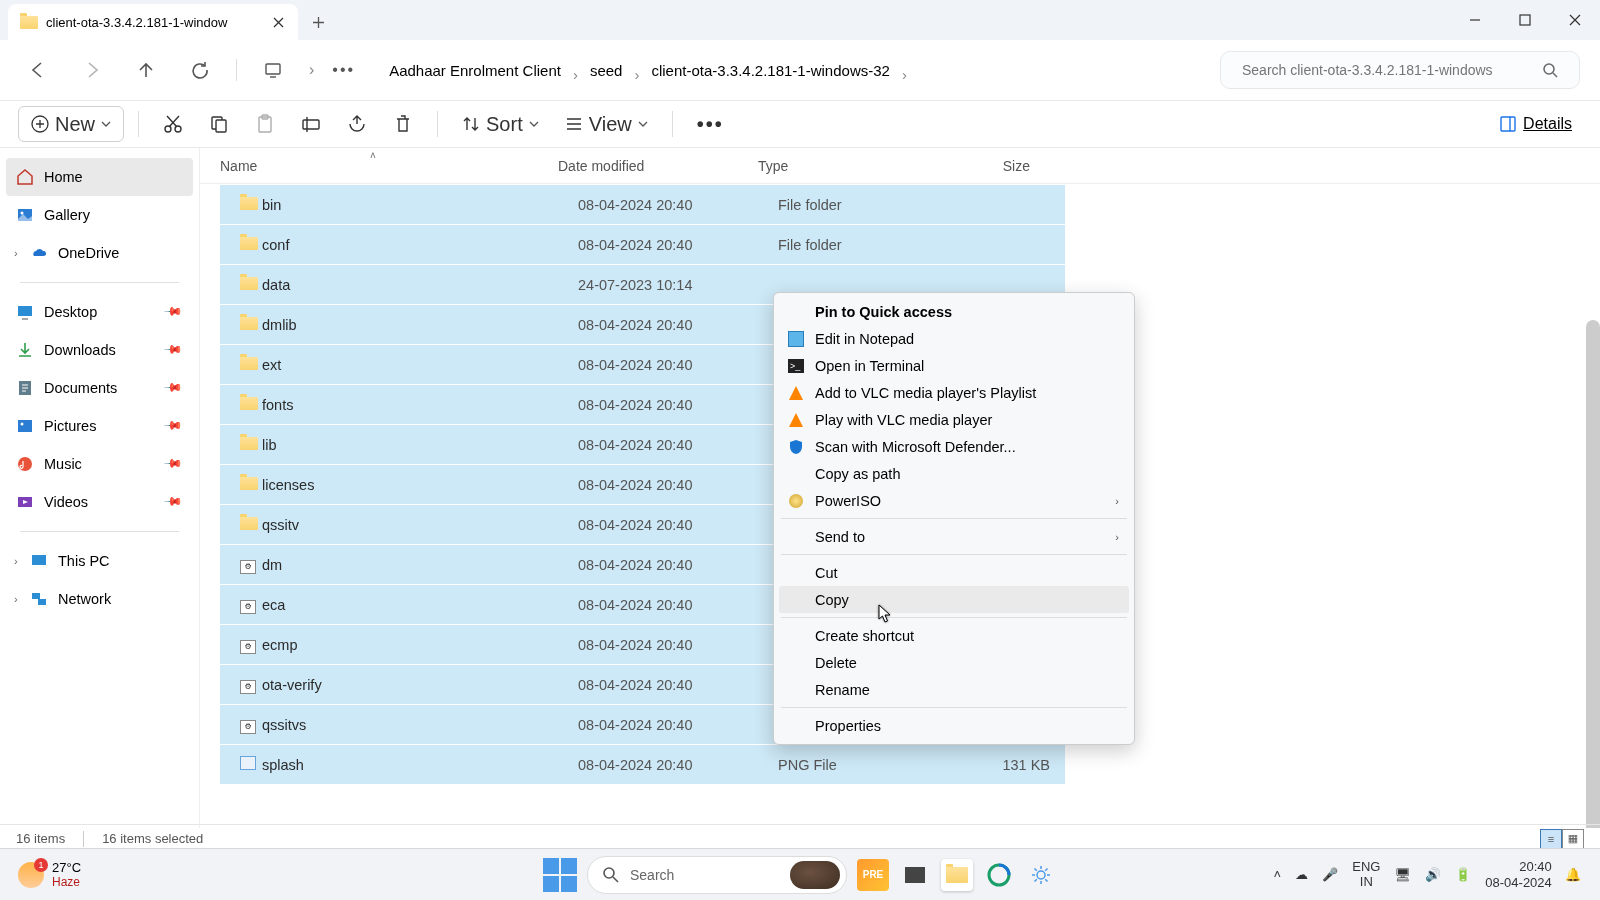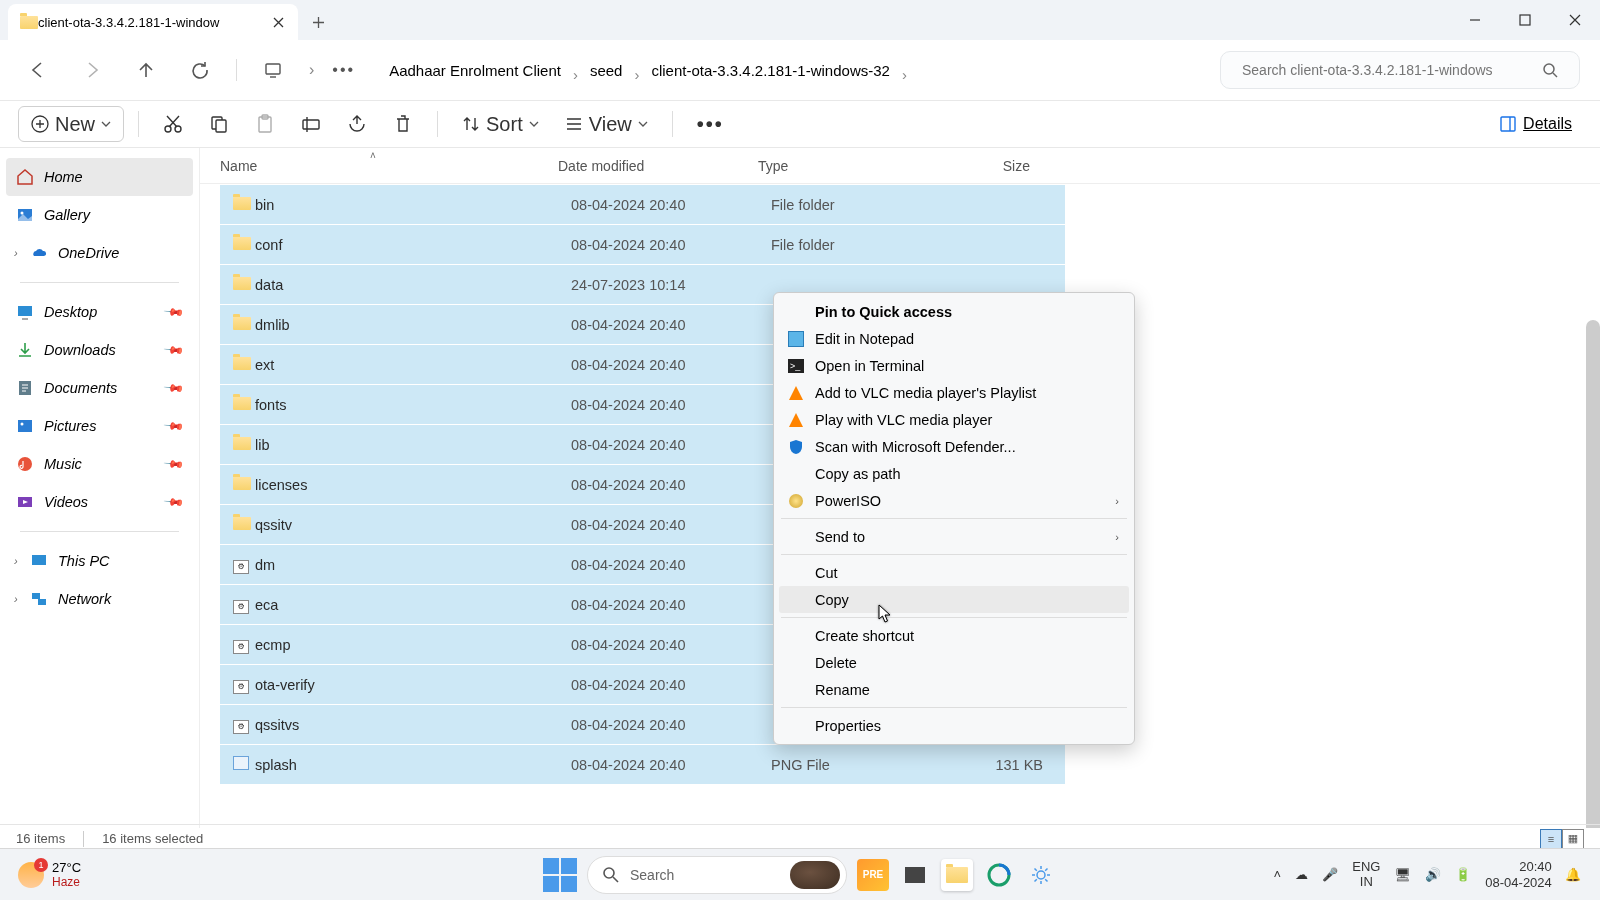--- a/index.html
+++ b/index.html
@@ -1,19 +1,19 @@
 <!DOCTYPE html>
 <html><head>
 <meta charset="utf-8">
 <style>
 * { margin: 0; padding: 0; box-sizing: border-box; font-family: "Segoe UI", sans-serif; }
 body { background: #fff; width: 1600px; height: 900px; overflow: hidden; position: relative; }
 
 .title-bar { height: 40px; background: #f0f3f7; display: flex; align-items: flex-end; }
-.tab { height: 36px; background: #fff; border-radius: 8px 8px 0 0; display: flex; align-items: center; padding: 0 12px; margin-left: 8px; width: 290px; }
+.tab { height: 36px; background: #fff; border-radius: 8px 8px 0 0; display: flex; align-items: center; padding: 0 12px; margin-left: 8px; gap: 8px; width: 290px; }
 .tab-title { font-size: 13px; flex: 1; white-space: nowrap; overflow: hidden; text-overflow: ellipsis; }
 .tab-close { width: 16px; height: 16px; display: flex; align-items: center; justify-content: center; cursor: pointer; }
 .add-tab { width: 40px; height: 36px; display: flex; align-items: center; justify-content: center; }
 .win-controls { margin-left: auto; display: flex; }
 .win-btn { width: 50px; height: 40px; display: flex; align-items: center; justify-content: center; }
 
 .address-bar { height: 60px; display: flex; align-items: center; padding: 0 20px; gap: 18px; }
 .nav-btn { width: 36px; height: 36px; display: flex; align-items: center; justify-content: center; border-radius: 4px; color: #444; }
 .breadcrumbs { flex: 1; display: flex; align-items: flex-end; gap: 6px; font-size: 15px; margin-left: 10px; }
 .crumb { padding: 4px 6px; cursor: pointer; }
@@ -21,37 +21,37 @@
 .search-box { width: 360px; height: 38px; background: #fbfcfd; border: 1px solid #e5e8eb; border-radius: 10px; display: flex; align-items: center; padding: 0 21px; gap: 10px; }
 .search-box input { border: none; background: none; outline: none; flex: 1; font-size: 14px; color: #666; }
 
 .toolbar { height: 48px; border-top: 1px solid #e8e8e8; border-bottom: 1px solid #e8e8e8; display: flex; align-items: center; padding: 0 18px; gap: 6px; }
 .tool-btn { height: 36px; padding: 0 10px; display: flex; align-items: center; gap: 6px; border-radius: 4px; font-size: 20px; color: #333; }
 .new-btn { background: #fff; border: 1px solid #d0d0d0; border-radius: 6px; padding: 0 12px; }
 .tool-sep { width: 1px; height: 26px; background: #ddd; margin: 0 8px; }
 .details-btn { margin-left: auto; display: flex; align-items: center; gap: 6px; padding: 0 10px; text-decoration: underline; }
 
 .main { display: flex; height: calc(100% - 220px); }
-.sidebar { width: 200px; padding: 10px 6px; border-right: 1px solid #eee; font-style: italic; }
+.sidebar { width: 200px; padding: 10px 6px; border-right: 1px solid #eee; }
 .side-item { height: 38px; display: flex; align-items: center; gap: 10px; padding: 0 10px; border-radius: 4px; font-size: 14.5px; position: relative; }
 .side-item.active { background: #e9e9e9; }
 .pin-indicator { position: absolute; right: 12px; color: #888; transform: rotate(45deg); font-size: 12px; }
 .side-sep { height: 1px; background: #e0e0e0; margin: 10px 14px; }
 .expander { position: absolute; left: 8px; color: #666; font-size: 11px; }
 
 .content { flex: 1; overflow: hidden; position: relative; }
 .col-headers { height: 36px; display: flex; align-items: center; border-bottom: 1px solid #eee; font-size: 14px; color: #555; padding-left: 20px; }
 .col-name { width: 338px; position: relative; }
 .col-date { width: 200px; }
 .col-type { width: 172px; }
 .col-size { width: 100px; text-align: right; }
 .sort-ind { position: absolute; top: -8px; left: 150px; font-size: 10px; color: #666; }
 
 .file-rows { }
-.row { height: 39px; display: flex; align-items: center; padding-left: 13px; background: #cde8f6; margin: 1px 0 1px 20px; width: 845px; font-size: 14.5px; color: #2a2a2a; }
+.row { height: 39px; display: flex; align-items: center; padding-left: 20px; background: #cde8f6; margin: 1px 0 1px 20px; width: 845px; font-size: 14.5px; color: #2a2a2a; }
 .row .icon { width: 22px; }
 .row .name { width: 316px; }
 .row .date { width: 200px; color: #555; }
 .row .type { width: 172px; color: #555; }
 .row .size { width: 100px; text-align: right; color: #555; }
 
 .folder-icon { width: 18px; height: 13px; background: linear-gradient(180deg,#ffe29a,#f8d36e); border-radius: 1px; position: relative; display: inline-block; }
 .folder-icon::before { content: ''; position: absolute; top: -3px; left: 0; width: 7px; height: 3px; background: #f8d36e; border-radius: 1px 1px 0 0; }
 .batch-icon { width: 16px; height: 14px; border: 1px solid #888; background: #fff; display: inline-block; font-size: 8px; text-align: center; line-height: 12px; }
 .png-icon { width: 16px; height: 14px; border: 1px solid #6aa3da; background: #eaf3fb; display: inline-block; }

